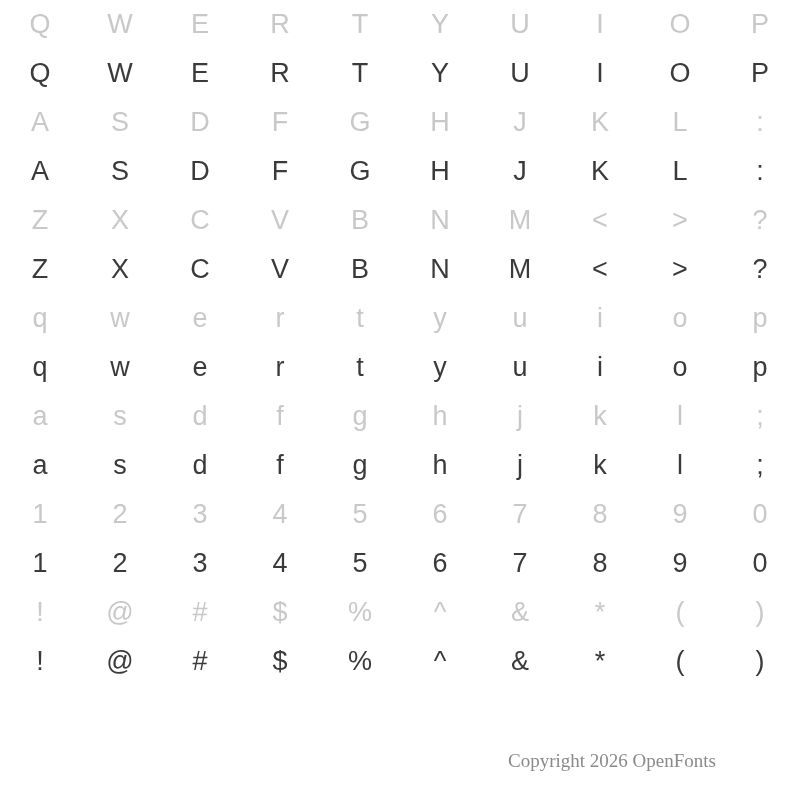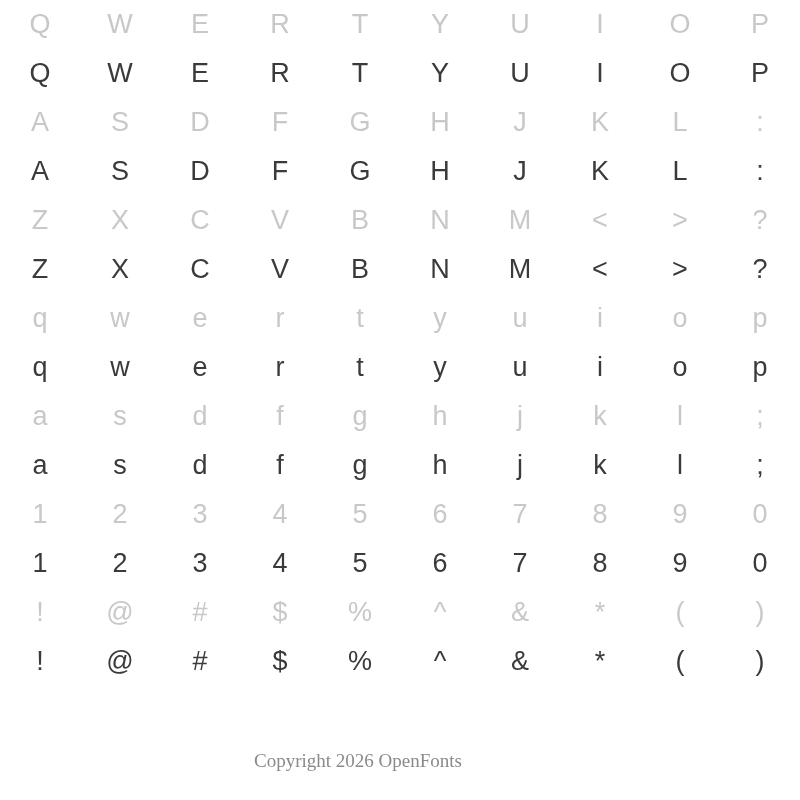--- a/index.html
+++ b/index.html
@@ -52,21 +52,21 @@
     color: #c8c8c8;
   }
   .row.dark .cell {
     color: #3a3a3a;
   }
   .footer {
     position: absolute;
     left: 0;
     right: 0;
     bottom: 28px;
-    text-align: center;
+    text-align: right;
     padding-right: 84px;
     font-size: 19px;
     color: #8a8a8a;
     font-family: "Liberation Serif", serif;
   }
 </style>
 </head>
 <body>
 
 <div class="sheet">

